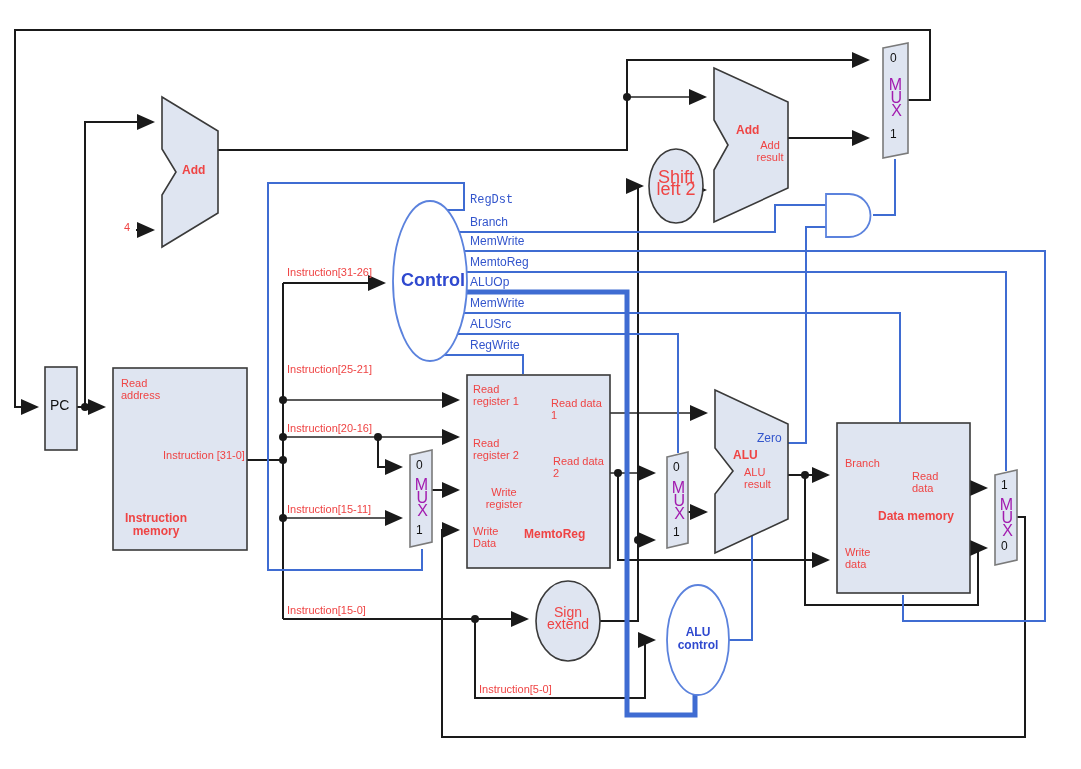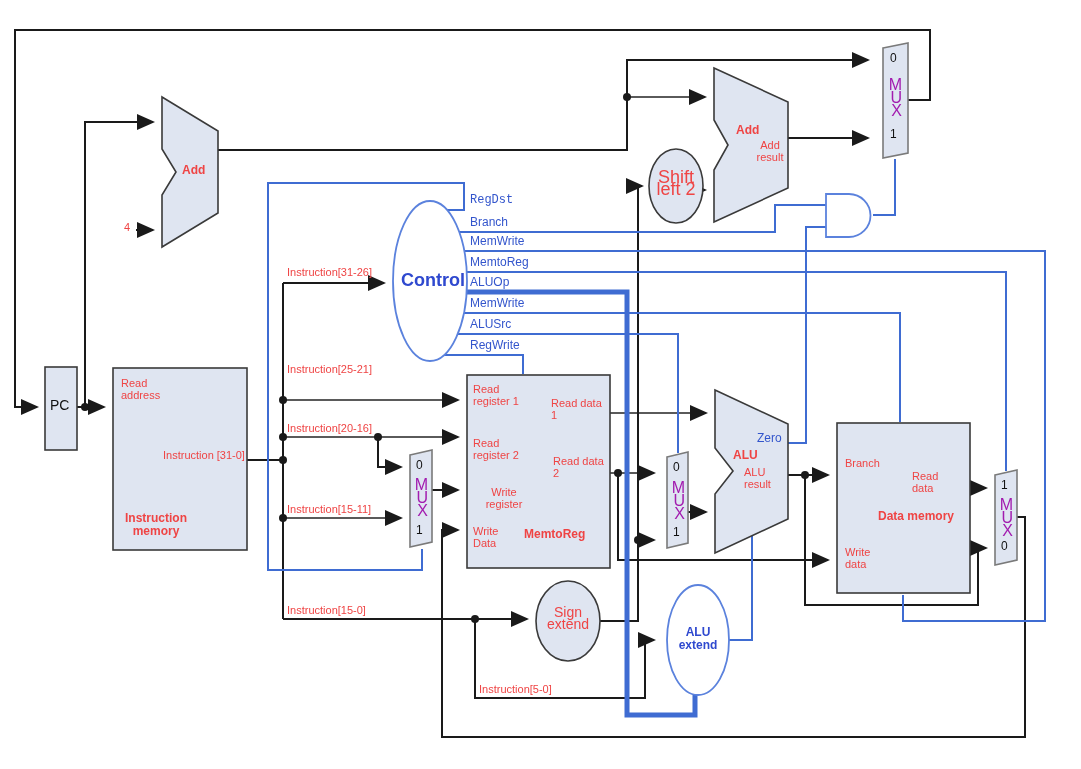--- a/index.html
+++ b/index.html
@@ -170,15 +170,15 @@
 <span class="lb b" style="left:733px;top:449px;">ALU</span>
 <span class="lb sig" style="left:757px;top:432px;">Zero</span>
 <span class="lb r" style="left:744px;top:466px;width:44px;">ALU result</span>
 
 <span class="lb" style="left:845px;top:457px;">Branch</span>
 <span class="lb r" style="left:912px;top:470px;width:48px;">Read data</span>
 <span class="lb b c" style="left:872px;top:510px;width:88px;">Data memory</span>
 <span class="lb" style="left:845px;top:546px;width:42px;">Write data</span>
 
 <span class="lb c" style="left:544px;top:606px;width:48px;font-size:14px;">Sign extend</span>
-<span class="lb b bl c" style="left:671px;top:626px;width:54px;">ALU extend</span>
+<span class="lb b bl c" style="left:671px;top:626px;width:54px;">ALU control</span>
 
 </div>
 
 </body></html>

